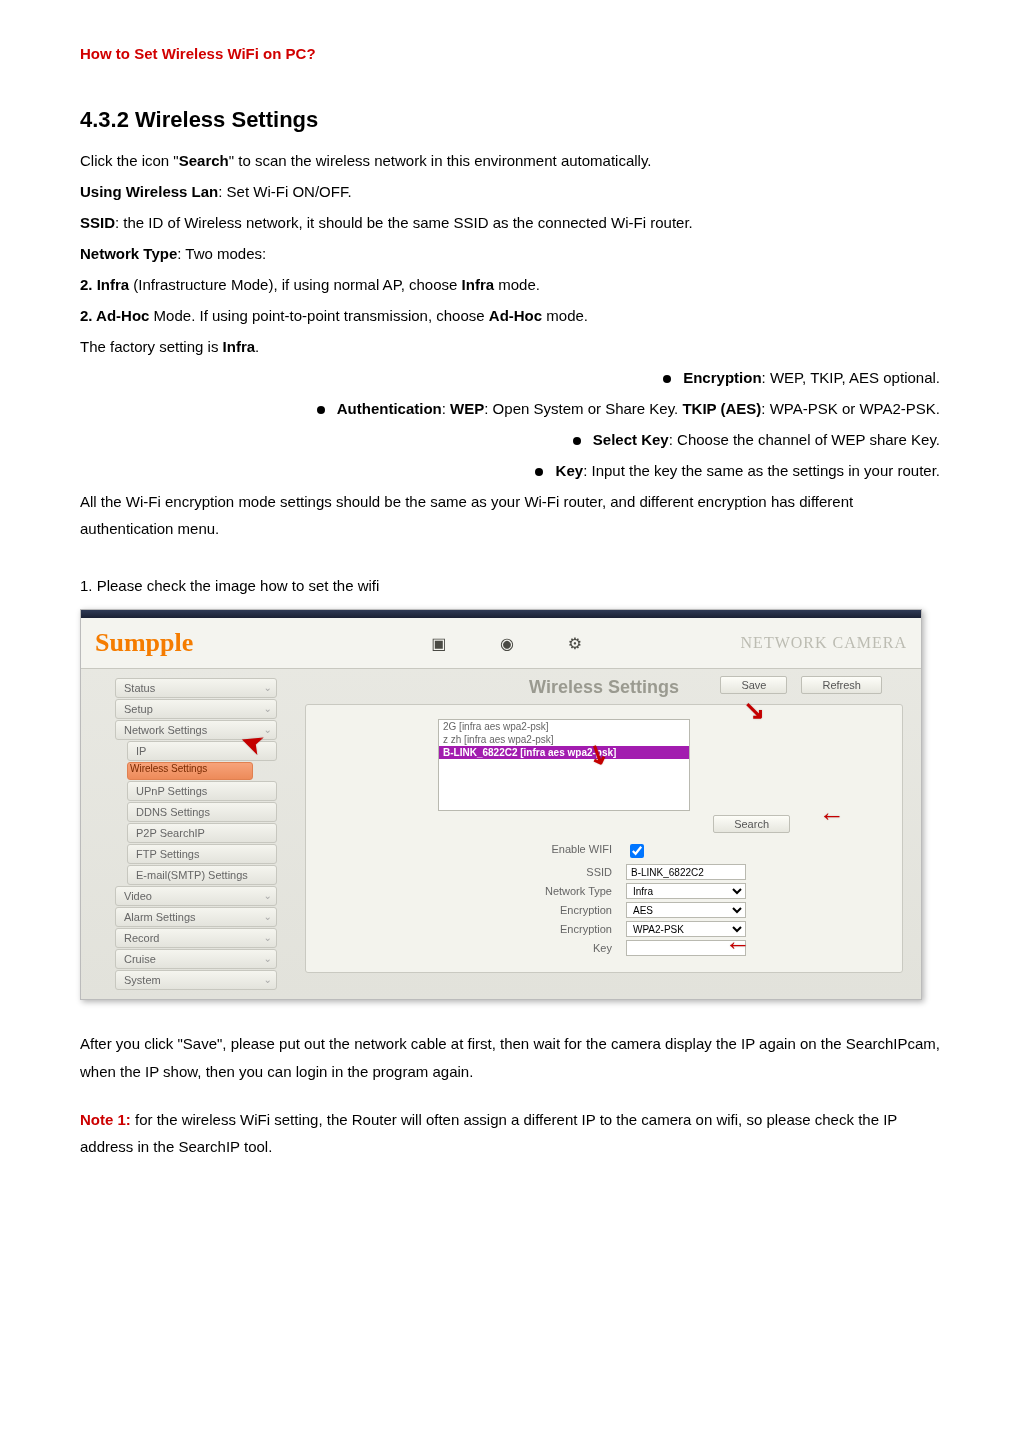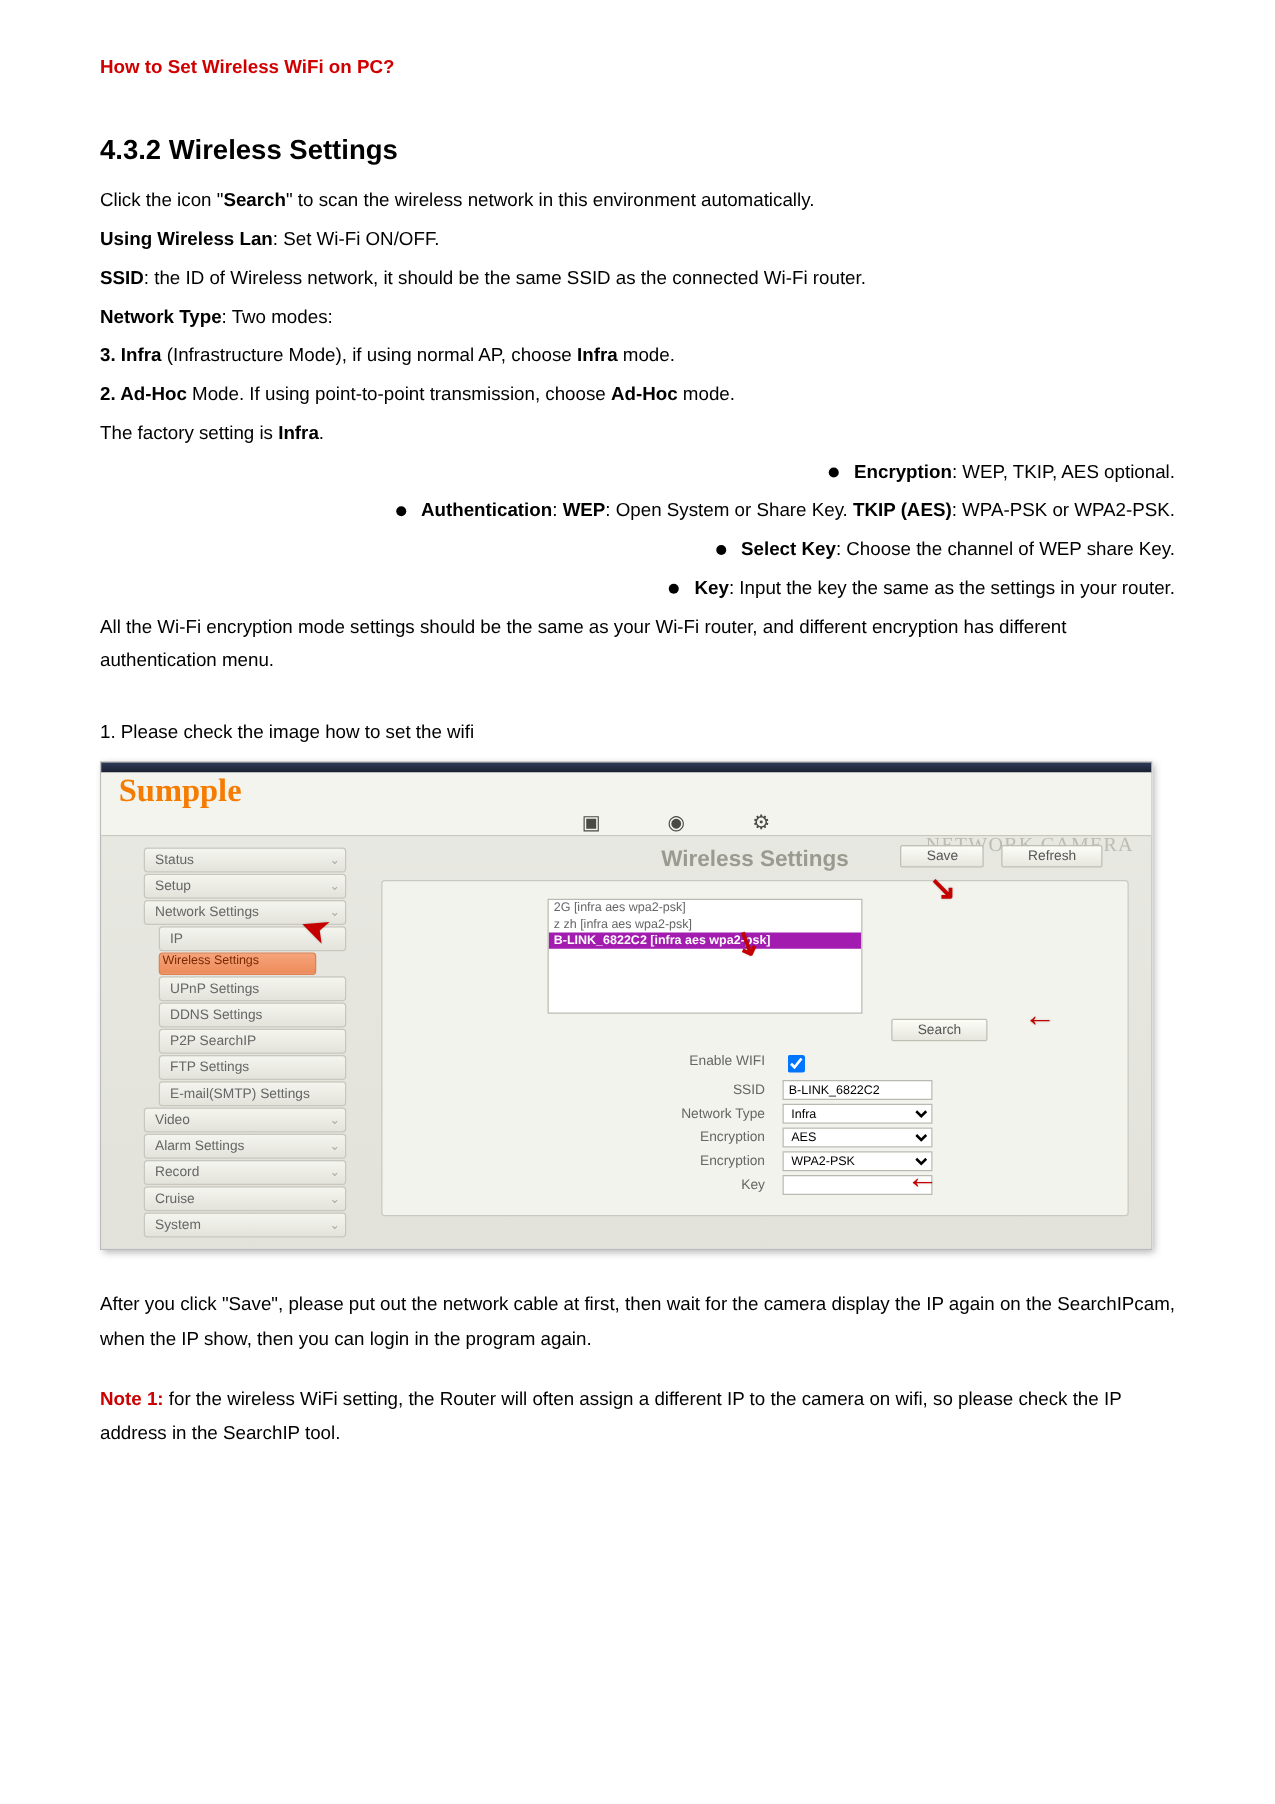--- a/index.html
+++ b/index.html
@@ -59,21 +59,20 @@
     height: 8px;
     background: linear-gradient(#2f3a55, #1a2033);
   }
   .shot-header {
     display: flex;
     align-items: center;
     height: 50px;
     background: #f4f4ef;
     border-bottom: 1px solid #c8c8c0;
     padding: 0 14px;
-    flex-direction: column;
   }
   .brand {
     font-family: "Segoe Script", "Comic Sans MS", cursive;
     font-size: 26px;
     color: #f57c00;
     font-weight: bold;
     margin-right: auto;
   }
   .head-icons { display: flex; gap: 48px; align-items: center; margin-left: 80px; }
   .head-icon {
@@ -220,21 +219,21 @@
 <p>
   <span class="b">Using Wireless Lan</span><span>: Set Wi-Fi ON/OFF.</span>
 </p>
 <p>
   <span class="b">SSID</span><span>: the ID of Wireless network, it should be the same SSID as the connected Wi-Fi router.</span>
 </p>
 <p>
   <span class="b">Network Type</span><span>: Two modes:</span>
 </p>
 <p>
-  <span class="b">3. Infra</span><span> (Infrastructure Mode), if using normal AP, choose </span><span class="b">Infra</span><span> mode.</span>
+  <span class="b">2. Infra</span><span> (Infrastructure Mode), if using normal AP, choose </span><span class="b">Infra</span><span> mode.</span>
 </p>
 <p>
   <span class="b">2. Ad-Hoc</span><span> Mode. If using point-to-point transmission, choose </span><span class="b">Ad-Hoc</span><span> mode.</span>
 </p>
 <p>
   <span>The factory setting is </span><span class="b">Infra</span><span>.</span>
 </p>
 
 <div class="bullet-line">
   <span class="dot"></span>

